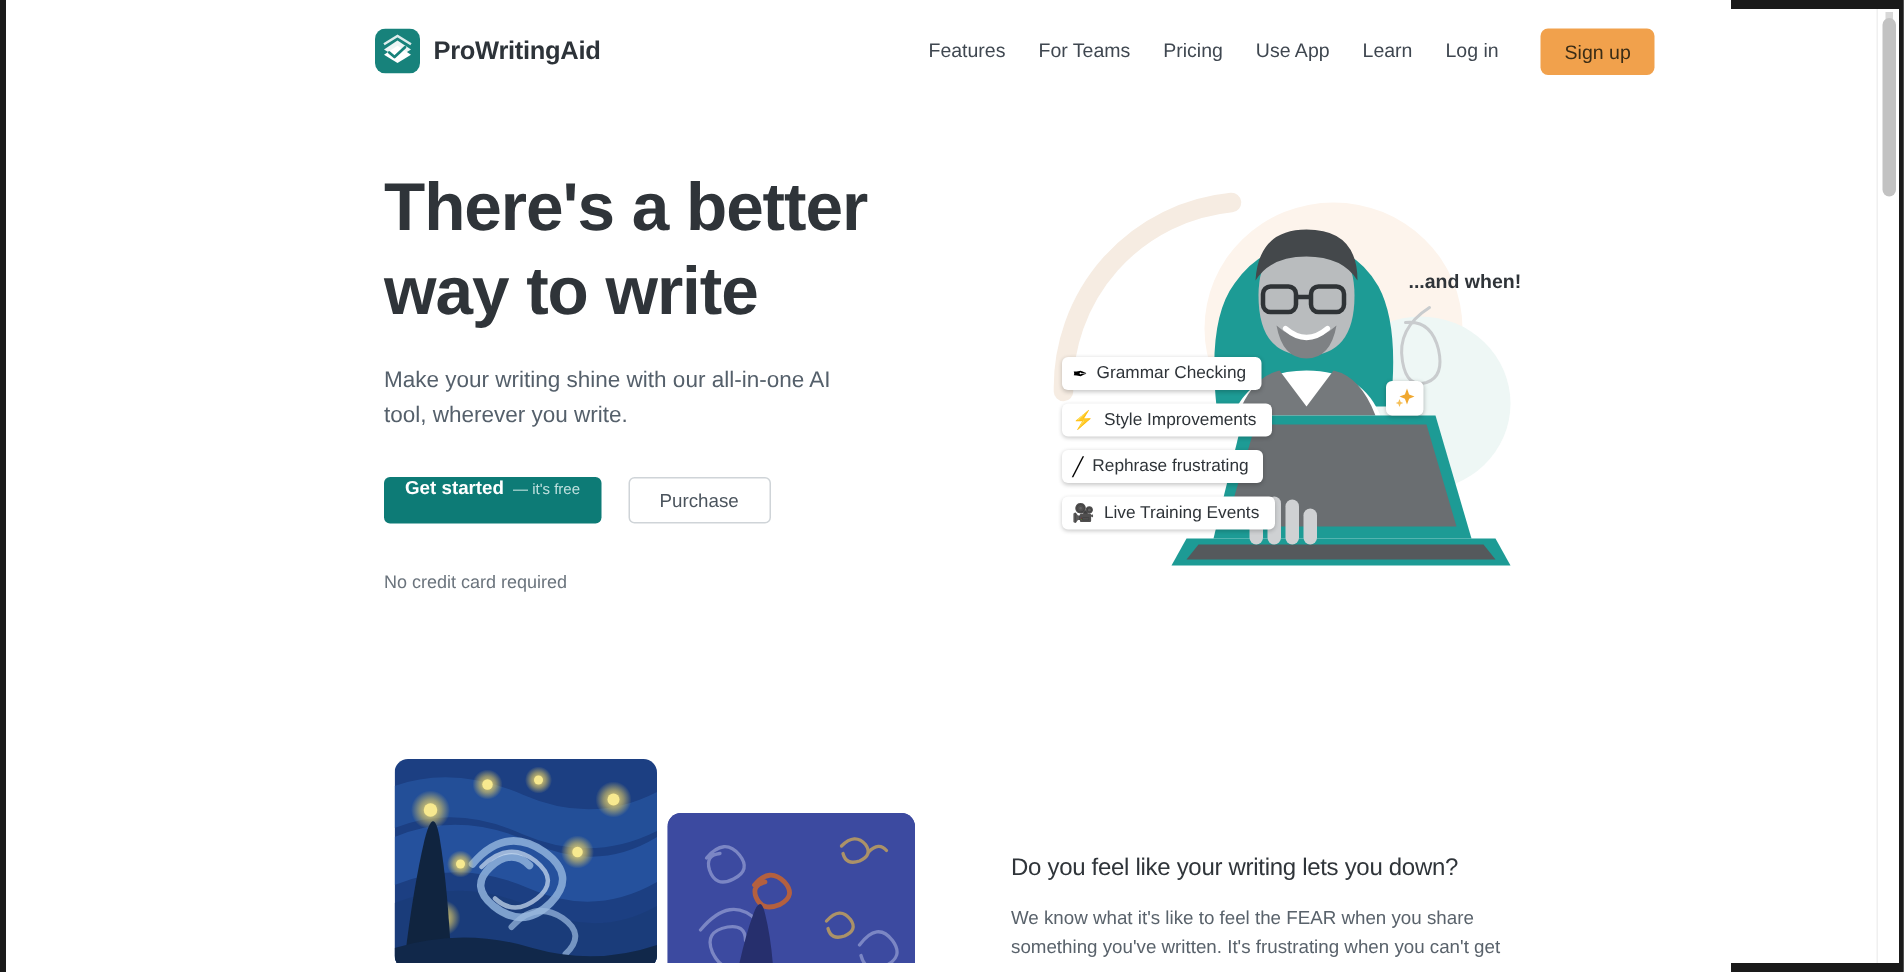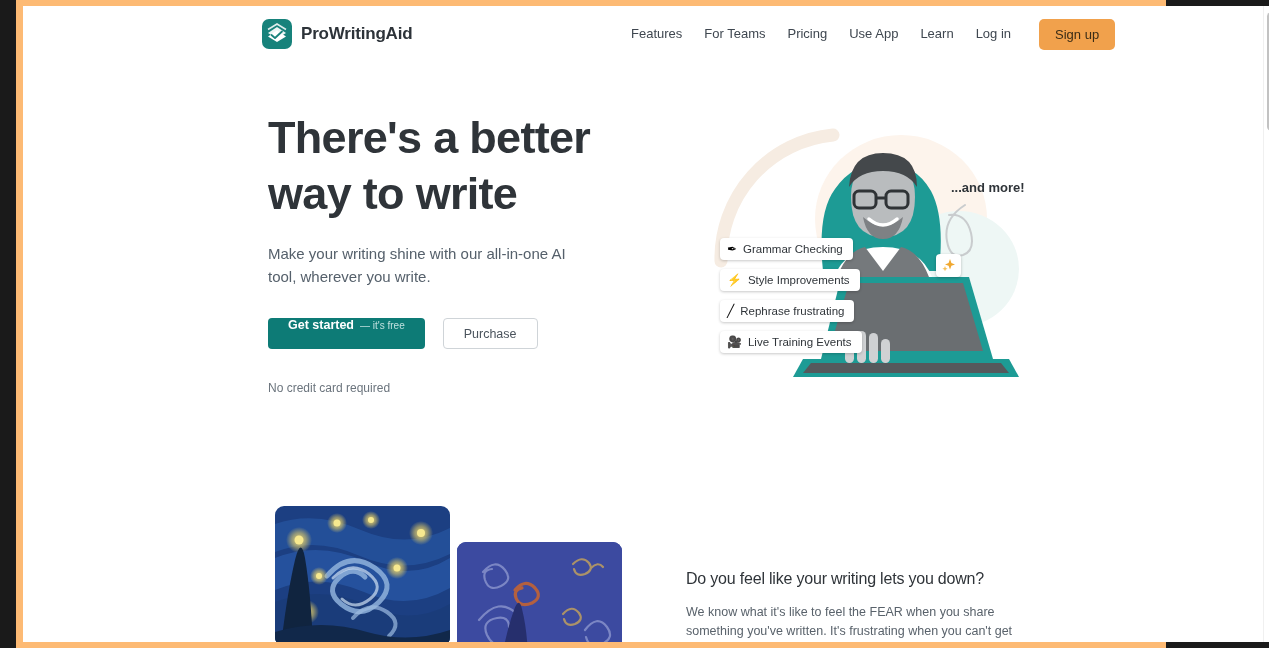--- a/index.html
+++ b/index.html
@@ -8,23 +8,23 @@
     width: 1269px;
     height: 648px;
     overflow: hidden;
     background: #1a1a1a;
     font-family: "Liberation Sans", sans-serif;
   }
 
   
   #frame {
     position: absolute;
-    left: 16px; top: 0;
+    left: 4px; top: 0;
     width: 1150px; height: 648px;
-    background: #fdba74;
+    background: #ffffff;
   }
   #viewport {
     position: absolute;
     left: 7px; top: 6px;
     width: 1255px; height: 636px;
     background: #ffffff;
     overflow: hidden;
   }
 
   
@@ -140,21 +140,21 @@
   #hero-ctas {
     margin-top: 30px;
     display: flex; align-items: center; gap: 18px;
   }
   #get-started-btn {
     background: #0d7b76;
     color: #ffffff;
     border: none;
     border-radius: 4px;
     height: 31px;
-    padding: 0 20px;
+    padding: 0 14px;
     font-size: 12.5px;
     font-weight: bold;
     cursor: pointer;
     font-family: inherit;
     display: inline-flex;
     align-items: baseline;
     gap: 6px;
     white-space: nowrap;
     text-align: right;
   }
@@ -387,21 +387,21 @@
         </div>
         <div class="pill" id="pill-2">
           <span class="pill-ico">╱</span>
           <span class="pill-label">Rephrase frustrating</span>
         </div>
         <div class="pill" id="pill-3">
           <span class="pill-ico">🎥</span>
           <span class="pill-label">Live Training Events</span>
         </div>
 
-        <div id="and-more">...and more!</div>
+        <div id="and-more">...and when!</div>
         <div id="sparkle-card">
           <svg width="16" height="15" viewBox="0 0 16 15">
             <path d="M9 1 L10.4 5 L14 6.4 L10.4 7.8 L9 11.6 L7.6 7.8 L4 6.4 L7.6 5 Z" fill="#f0a830"></path>
             <path d="M4 8 L4.8 10 L6.6 10.7 L4.8 11.4 L4 13.3 L3.2 11.4 L1.4 10.7 L3.2 10 Z" fill="#f5c05a"></path>
           </svg>
         </div>
       </div>
 
       <div id="art-left">
 

